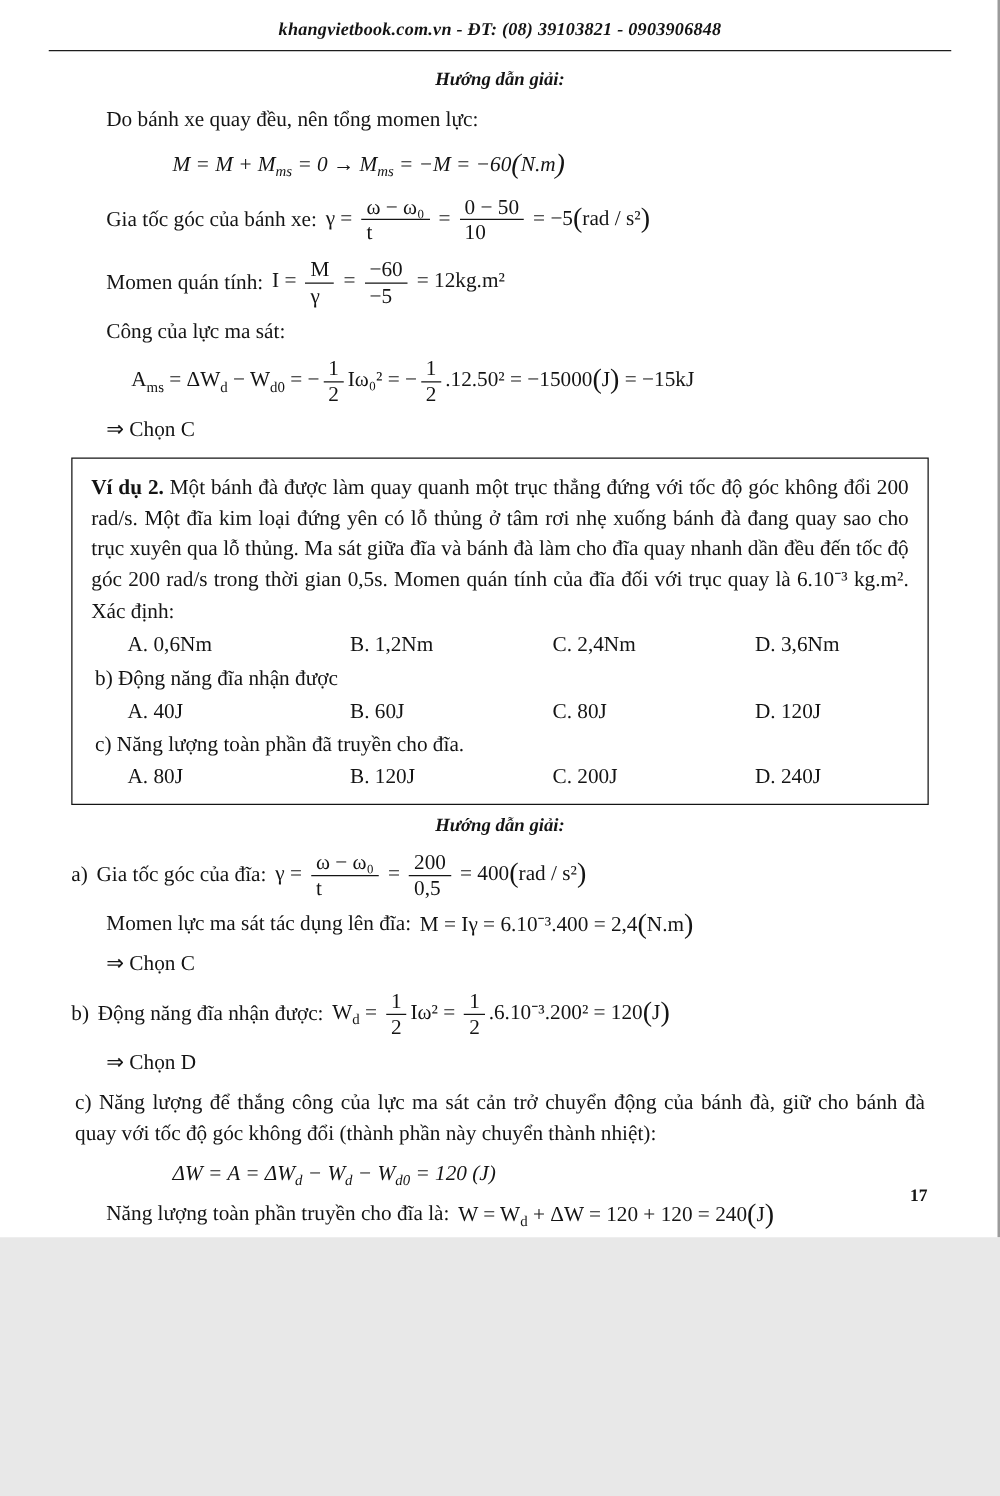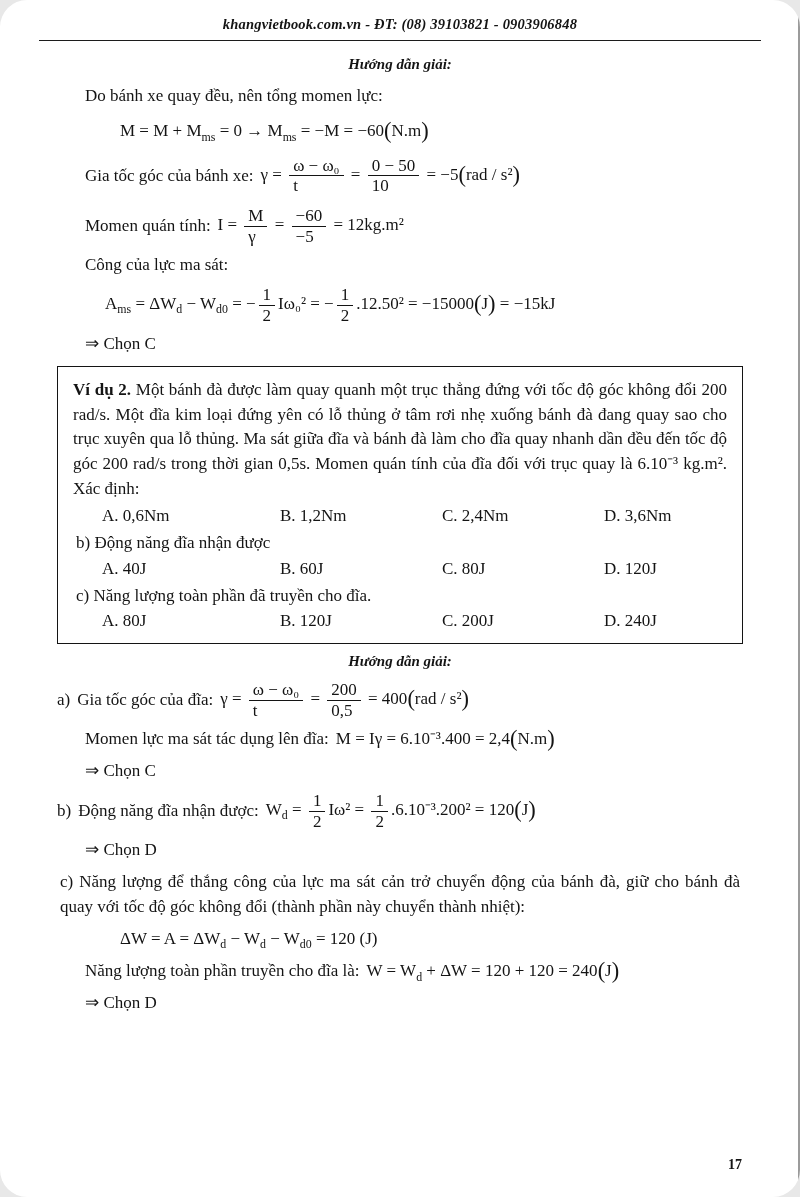--- a/index.html
+++ b/index.html
@@ -1,36 +1,35 @@
 <!DOCTYPE html>
 <html><head>
 <meta charset="utf-8">
 <style>
   html,body{margin:0;padding:0;background:#e8e8e8;}
   .page{
     position:relative;
-    width:800px;height:1197px;
+    width:800px;height:990px;
     margin:0 auto;
     background:#ffffff;
     box-sizing:border-box;
     padding:16px 57px 12px 57px;
     font-family:"Liberation Serif", serif;
     font-size:17px;
     color:#141414;
     overflow:hidden;
-    border-radius:27px;
   }
   .scan-edge{position:absolute;top:0;right:0;width:2px;height:100%;background:#9b9b9b;}
   .header{text-align:center;font-weight:bold;font-style:italic;font-size:14.5px;letter-spacing:.2px;}
   .rule{border-top:1.6px solid #1c1c1c;margin:7px -18px 0 -18px;}
   .center-title{text-align:center;font-weight:bold;font-style:italic;font-size:15px;margin:15px 0 0 0;}
   p{margin:3px;}
   .t{line-height:1.35;}
   .ml1{margin-left:28px;}
-  .ml2{margin-left:63px;}
+  .ml2{margin-left:81px;font-style:italic;}
   .ml3{margin-left:48px;}
   .mt6{margin-top:6px;}.mt8{margin-top:8px;}.mt10{margin-top:10px;}
   .mt12{margin-top:12px;}
 
   .fline{display:flex;align-items:center;gap:7px;min-height:26px;}
   .formula{white-space:nowrap;}
   .frac{display:inline-block;vertical-align:middle;text-align:left;margin:0 3px;}
   .frac .num{display:block;padding:0 4px;line-height:1.15;}
   .frac .den{display:block;border-top:1.4px solid #141414;padding:0 4px;line-height:1.15;}
   sub,sup{font-size:0.7em;line-height:0;}

